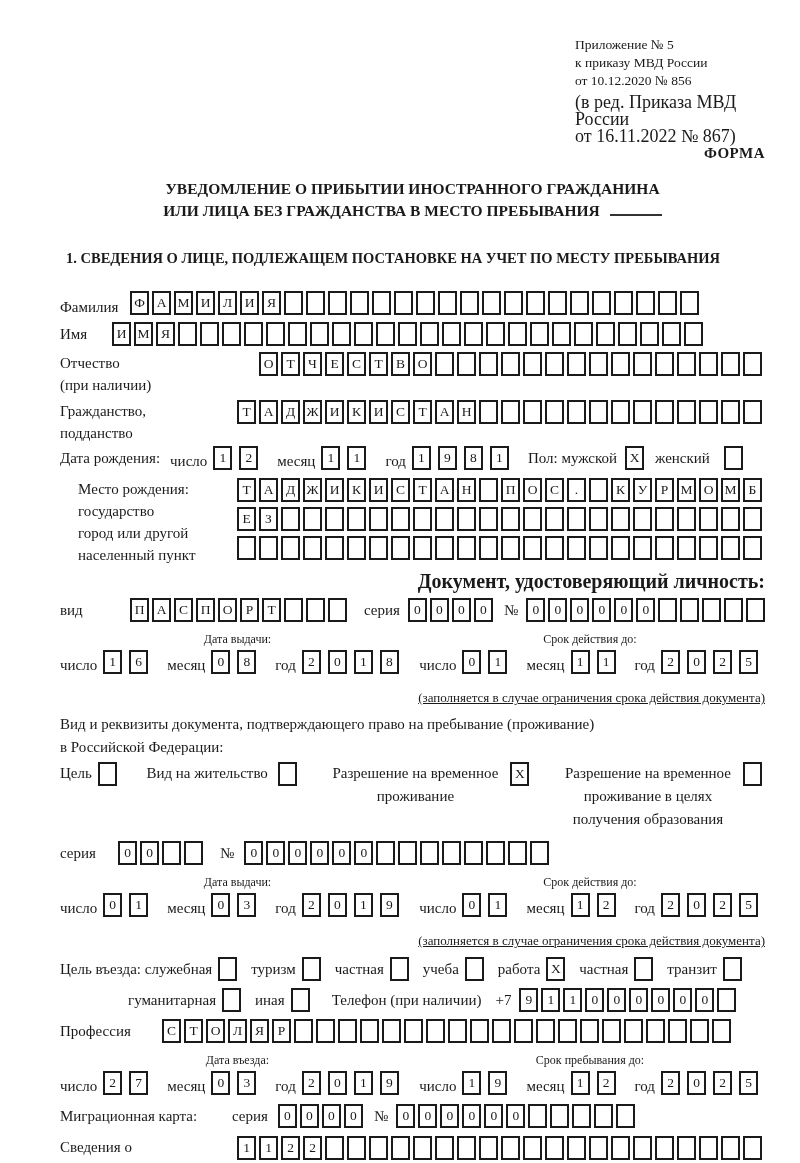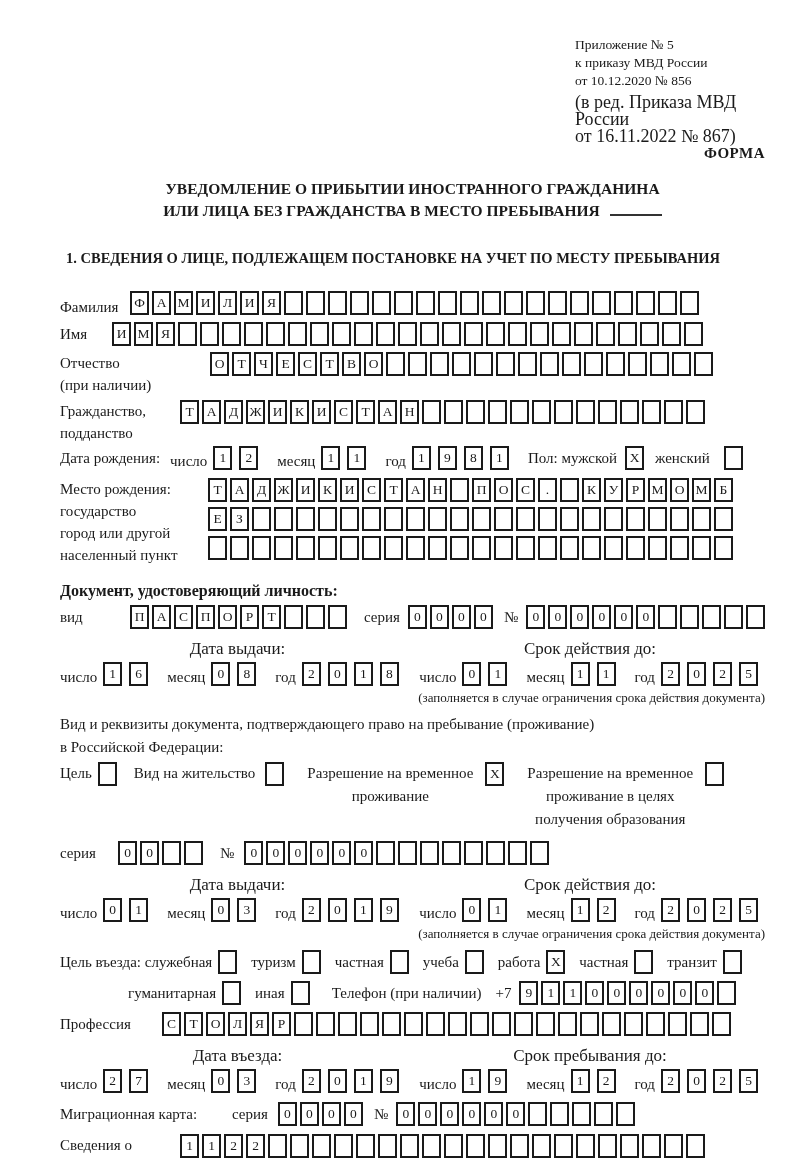--- a/index.html
+++ b/index.html
@@ -11,39 +11,39 @@
   }
   .appendix { margin-left:auto; width:190px; font-size:13.5px; line-height:18px; }
   .appendix .small { font-size:18px; line-height:17px; }
   .appendix .gap { height:4px; }
   .forma { text-align:right; font-weight:bold; font-size:15px; margin-top:0; letter-spacing:.5px; }
   .title { text-align:center; font-weight:bold; font-size:15.5px; line-height:22px; margin-top:16px; }
   .title-underline { display:inline-block; width:52px; border-bottom:2px solid #333; margin-left:10px; }
   .sec-heading { font-weight:bold; font-size:14.5px; margin-top:28px; margin-left:6px; }
 
   .row { display:flex; align-items:center; white-space:nowrap; margin-top:6px; }
-  .row-top { align-items:flex-start; }
+  .row-top { align-items:flex-start;justify-content:space-between; }
   .lbl { font-size:15px; flex:none; }
   .lbl-block { font-size:15px; line-height:22px; flex:none; }
   .boxes { display:inline-flex; flex:none; }
   .bx {
     width:19px; height:24px; border:2px solid #1a1a1a; margin-right:3px;
     display:inline-flex; align-items:center; justify-content:center;
     font-size:13.5px; flex:none; background:#fff;
   }
   .boxes.g .bx { margin-right:7px; }
   .boxrows .boxes { margin-bottom:5px; display:flex; }
 
   .dg { display:inline-flex; align-items:flex-end; }
   .dg .lbl { margin-right:6px; }
   .dg .boxes { margin-right:12px; }
-  .dhdr { display:flex; font-size:17px; margin-top:10px; }
+  .dhdr { display:flex; font-size:12px; margin-top:10px; }
   .dhdr .c1 { width:355px; text-align:center; }
   .dhdr .c2 { flex:1; text-align:center; }
-  .note-r { font-size:13px; text-align:right; margin-top:4px; }
+  .note-r { font-size:13px; text-align:right; margin-top:16px;text-decoration:underline; }
   .mt10 { margin-top:10px; }
   .ml8 { margin-left:8px; } .ml14 { margin-left:14px; } .ml20 { margin-left:20px; }
   .opt { display:flex; align-items:flex-start; }
   .opt .txt { font-size:15px; line-height:23px; text-align:center; }
   .opt .boxes { margin-left:10px; margin-top:0; }
   .ci { display:inline-flex; align-items:center; }
   .ci .lbl { margin-right:6px; }
   .ci { margin-right:11px; }
   .sp { flex:1; }
 </style>
@@ -221,21 +221,21 @@
   <span class="lbl">Пол: мужской</span>
   <span class="boxes ml8">
       <span class="bx">X</span>
     </span>
   <span class="lbl ml8">женский</span>
   <span class="boxes ml14">
       <span class="bx"></span>
     </span>
 </div>
 
-<div class="row row-top" style="margin-top:8px;">
+<div class="row row-top" style="margin-top:8px;margin-left:18px;">
   <span class="lbl-block" style="width:148px;">
     <div>Место рождения:</div>
     <div>государство</div>
     <div>город или другой</div>
     <div>населенный пункт</div>
   </span>
   <span class="boxrows">
     <span class="boxes">
         <span class="bx">Т</span>
         <span class="bx">А</span>
@@ -310,21 +310,21 @@
         <span class="bx"></span>
         <span class="bx"></span>
         <span class="bx"></span>
         <span class="bx"></span>
         <span class="bx"></span>
         <span class="bx"></span>
       </span>
   </span>
 </div>
 
-<div style="text-align:left; font-weight:bold; font-size:16px; margin-top:16px;">Документ, удостоверяющий личность:</div>
+<div style="text-align:right; font-weight:bold; font-size:20px; margin-top:4px;">Документ, удостоверяющий личность:</div>
 
 <div class="row" style="margin-top:5px;">
   <span class="lbl" style="width:70px;">вид</span>
   <span class="boxes">
       <span class="bx">П</span>
       <span class="bx">А</span>
       <span class="bx">С</span>
       <span class="bx">П</span>
       <span class="bx">О</span>
       <span class="bx">Р</span>

